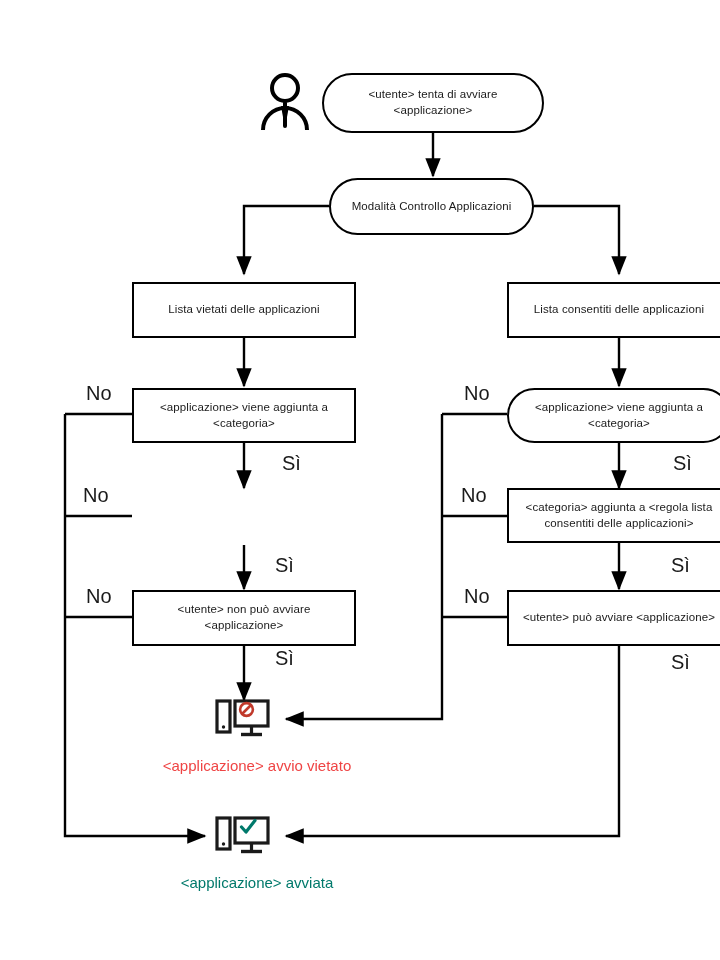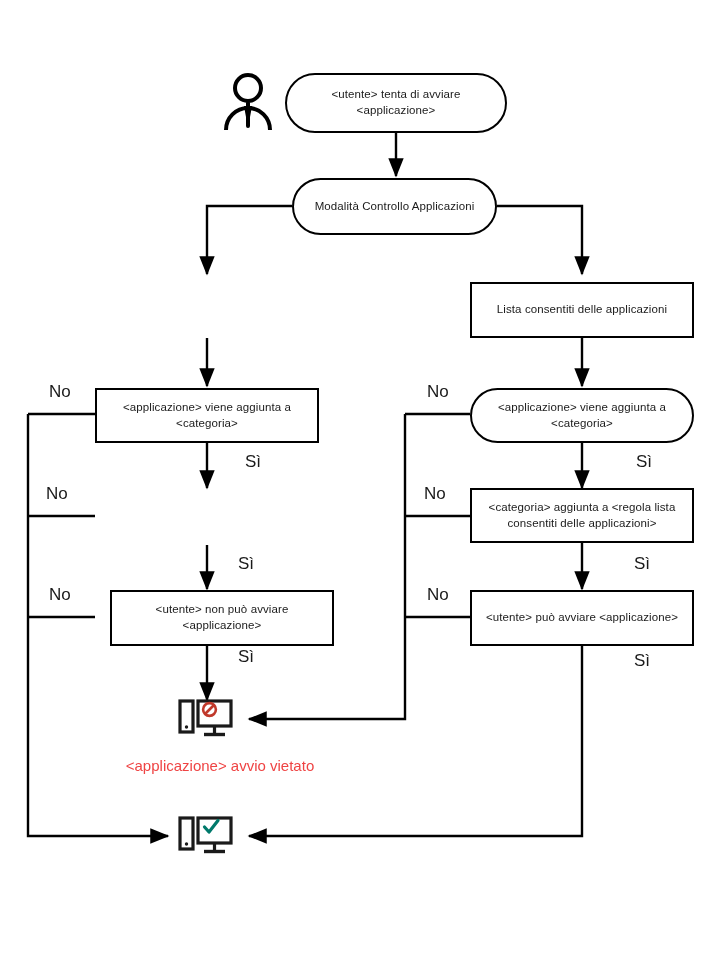--- a/index.html
+++ b/index.html
@@ -2,41 +2,41 @@
 <html><head>
 <meta charset="utf-8">
 <title>Application Control Flowchart</title>
 <style>
   html,body{margin:0;padding:0;background:#ffffff;}
   body{
     width:720px;height:960px;position:relative;overflow:hidden;
     font-family:"Liberation Sans","DejaVu Sans",sans-serif;
     color:#1a1a1a;
   }
-  #canvas{position:absolute;inset:0;width:571px;height:960px;}
+  #canvas{position:absolute;inset:0;width:571px;height:960px;margin-left:37px;}
   .svg-layer{position:absolute;left:0;top:0;width:720px;height:960px;}
 
   .node{
     position:absolute;
     box-sizing:border-box;
     border:2px solid #000000;
     background:#ffffff;
     display:flex;align-items:center;justify-content:center;
     text-align:center;
     font-size:11.5px;
     line-height:1.35;
     padding:2px 8px;
     letter-spacing:0.1px;
   }
   .node.round{border-radius:999px;}
   .node .txt{display:block;width:100%;}
 
   .edge-label{
     position:absolute;
-    font-size:17px;
+    font-size:20px;
     color:#1a1a1a;
     white-space:nowrap;
   }
 
   .term-label{
     position:absolute;
     font-size:15px;
     white-space:nowrap;
     text-align:center;
   }
@@ -98,34 +98,37 @@
     <span class="txt">
       <span>&lt;utente&gt; tenta di avviare</span><br>
       <span>&lt;applicazione&gt;</span>
     </span>
   </div>
 
   <div class="node round" style="left:292px;top:178px;width:205px;height:57px;">
     <span class="txt">Modalità Controllo Applicazioni</span>
   </div>
 
+  <div class="node" style="left:95px;top:282px;width:224px;height:56px;">
+    <span class="txt">Lista vietati delle applicazioni</span>
+  </div>
 
   <div class="node" style="left:470px;top:282px;width:224px;height:56px;justify-content:flex-end;">
     <span class="txt">Lista consentiti delle applicazioni</span>
   </div>
 
   <div class="node" style="left:95px;top:388px;width:224px;height:55px;">
     <span class="txt">
       <span>&lt;applicazione&gt; viene aggiunta a</span><br>
       <span>&lt;categoria&gt;</span>
     </span>
   </div>
 
 
-  <div class="node" style="left:110px;top:590px;width:224px;height:56px;">
+  <div class="node" style="left:95px;top:590px;width:224px;height:56px;">
     <span class="txt">&lt;utente&gt; non può avviare &lt;applicazione&gt;</span>
   </div>
 
   <div class="node round" style="left:470px;top:388px;width:224px;height:55px;">
     <span class="txt">
       <span>&lt;applicazione&gt; viene aggiunta a</span><br>
       <span>&lt;categoria&gt;</span>
     </span>
   </div>
 
@@ -176,14 +179,15 @@
     <svg viewBox="0 0 56 44" width="56" height="44" xmlns="http://www.w3.org/2000/svg">
       <rect x="2" y="3" width="13" height="31" fill="none" stroke="#1a1a1a" stroke-width="3.2"></rect>
       <circle cx="8.5" cy="29" r="1.7" fill="#1a1a1a"></circle>
       <rect x="20" y="3" width="33" height="25" fill="none" stroke="#1a1a1a" stroke-width="3.2"></rect>
       <path d="M36.5,28 L36.5,35" stroke="#1a1a1a" stroke-width="3.2"></path>
       <path d="M26,36.5 L47,36.5" stroke="#1a1a1a" stroke-width="3.4"></path>
 
       <path d="M26.5,12 L31,17 L40,5.5" fill="none" stroke="#00796b" stroke-width="3.2" stroke-linecap="round" stroke-linejoin="round"></path>
     </svg>
   </div>
+  <div class="term-label" style="left:130px;top:874px;width:180px;color:#00796b;">&lt;applicazione&gt; avviata</div>
 
 </div>
 
 </body></html>

